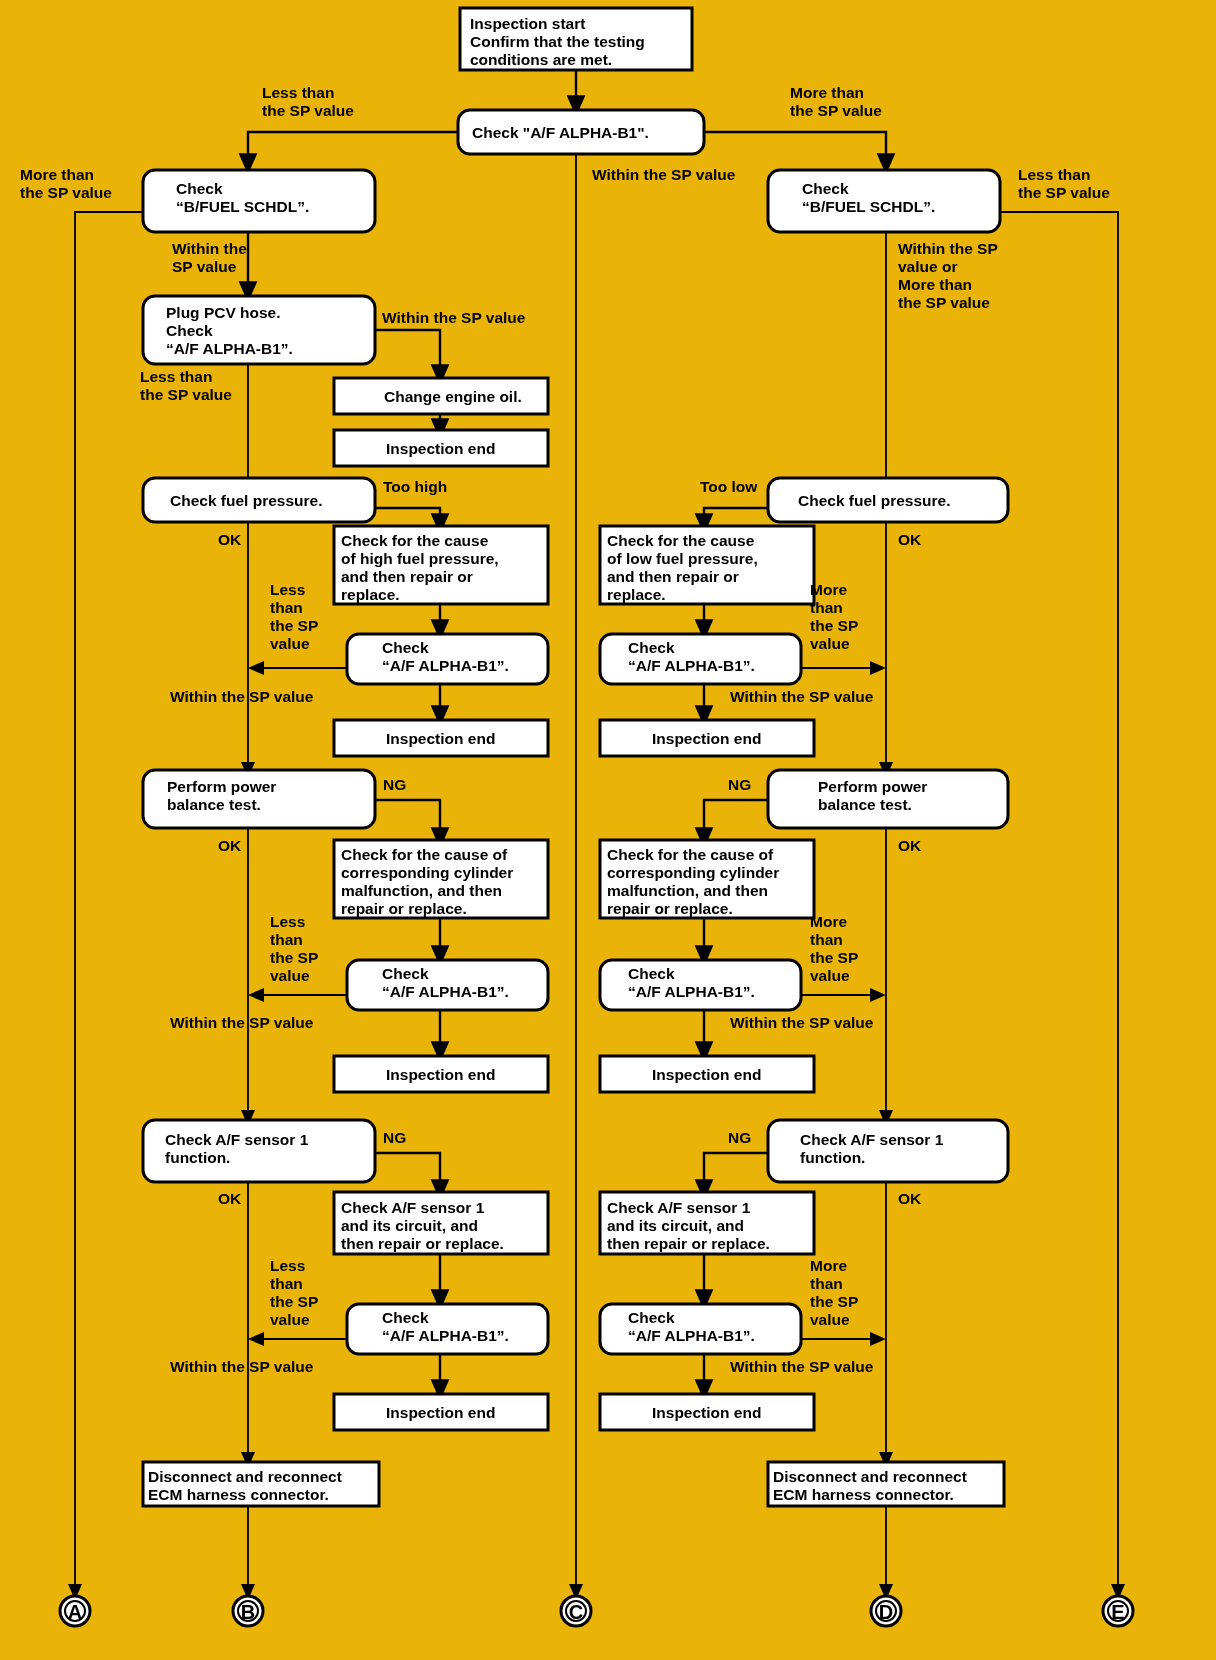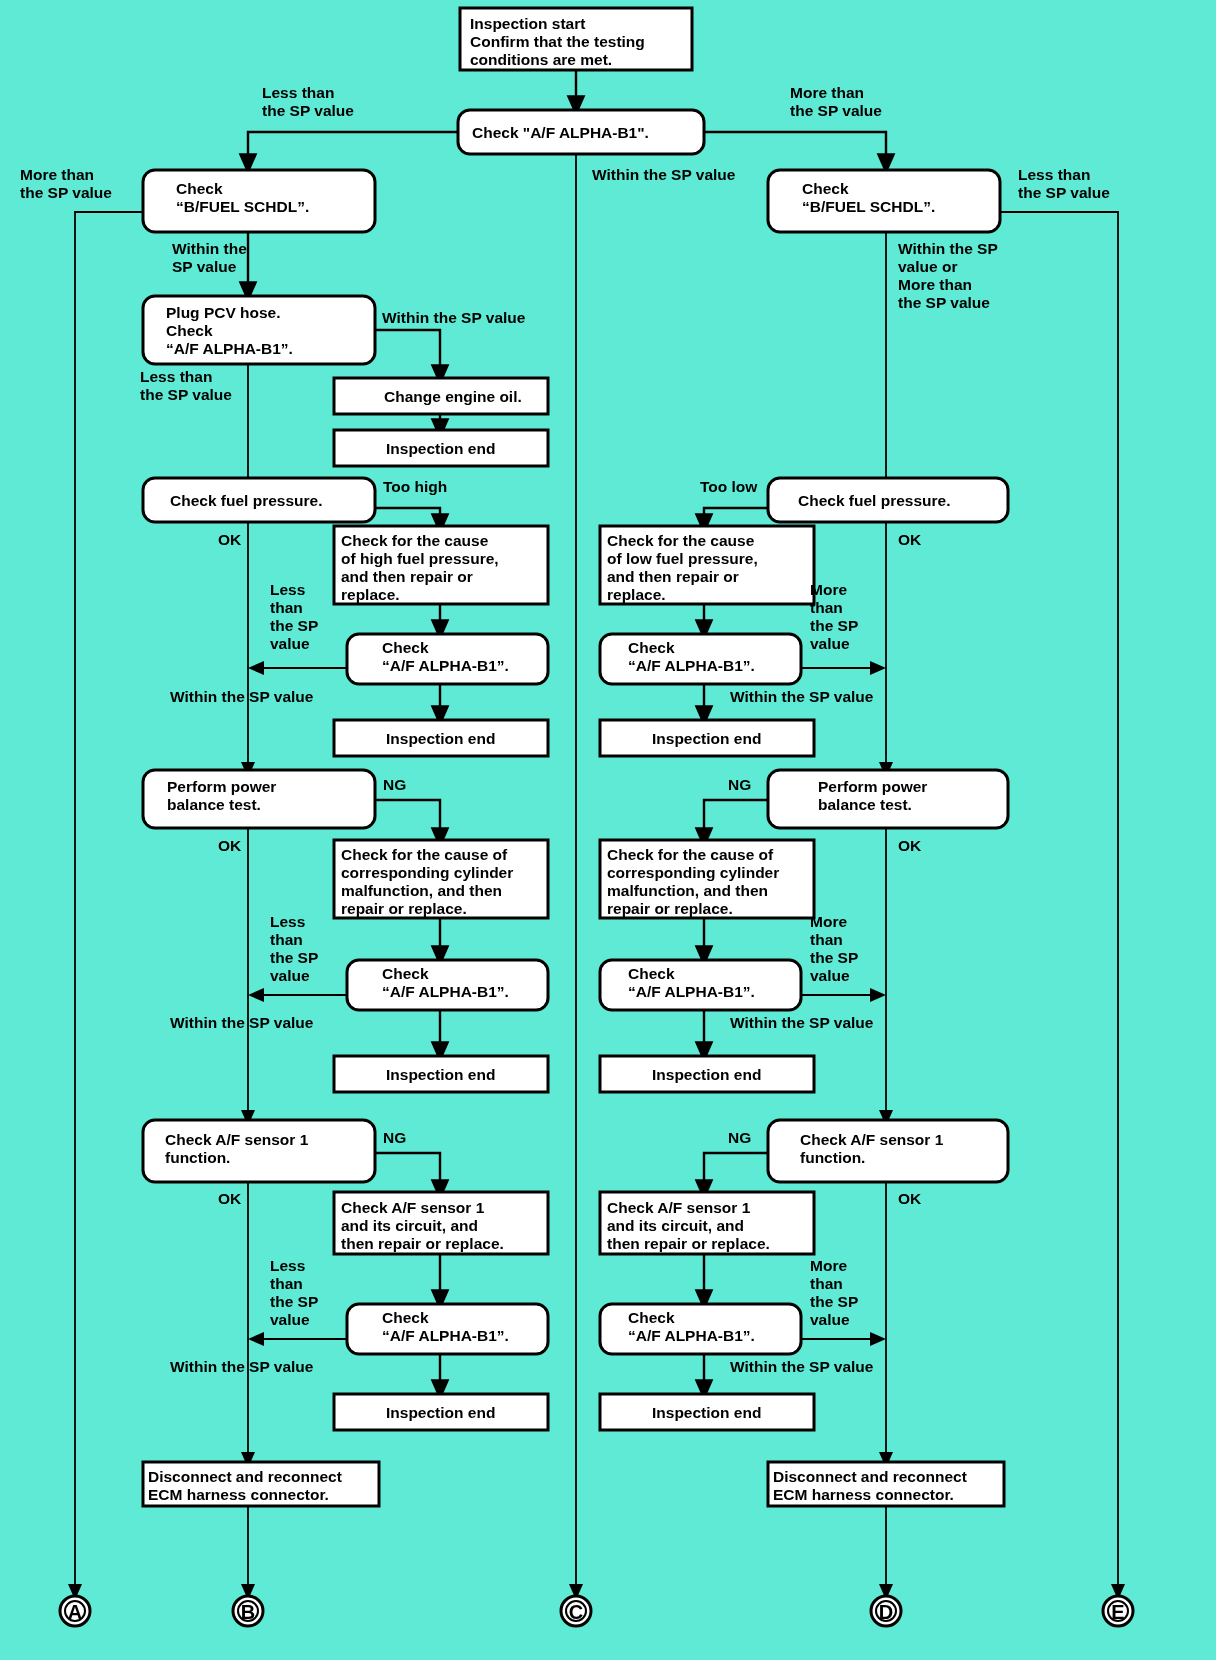--- a/index.html
+++ b/index.html
@@ -1,16 +1,16 @@
 <!DOCTYPE html>
 <html><head>
 <meta charset="utf-8">
 <style>
   html,body{margin:0;padding:0;background:#fff;}
-  #page{position:relative;width:1216px;height:1660px;background:#5eead4;
+  #page{position:relative;width:1216px;height:1660px;background:#eab308;
         font-family:"Liberation Sans","DejaVu Sans",sans-serif;}
   svg{position:absolute;left:0;top:0;width:1216px;height:1660px;}
   .bx{fill:#fff;stroke:#000;stroke-width:3;}
   .bxr{fill:#fff;stroke:#000;stroke-width:3;}
   .ln{stroke:#000;stroke-width:2.4;fill:none;}
   .lnt{stroke:#000;stroke-width:1.8;fill:none;}
   .ah{fill:#000;}
   .btxt{font-size:15.5px;fill:#000;font-weight:bold;}
   .ltxt{font-size:15.5px;fill:#000;font-weight:bold;}
   .ctxt{font-size:20px;fill:#000;font-weight:bold;}

